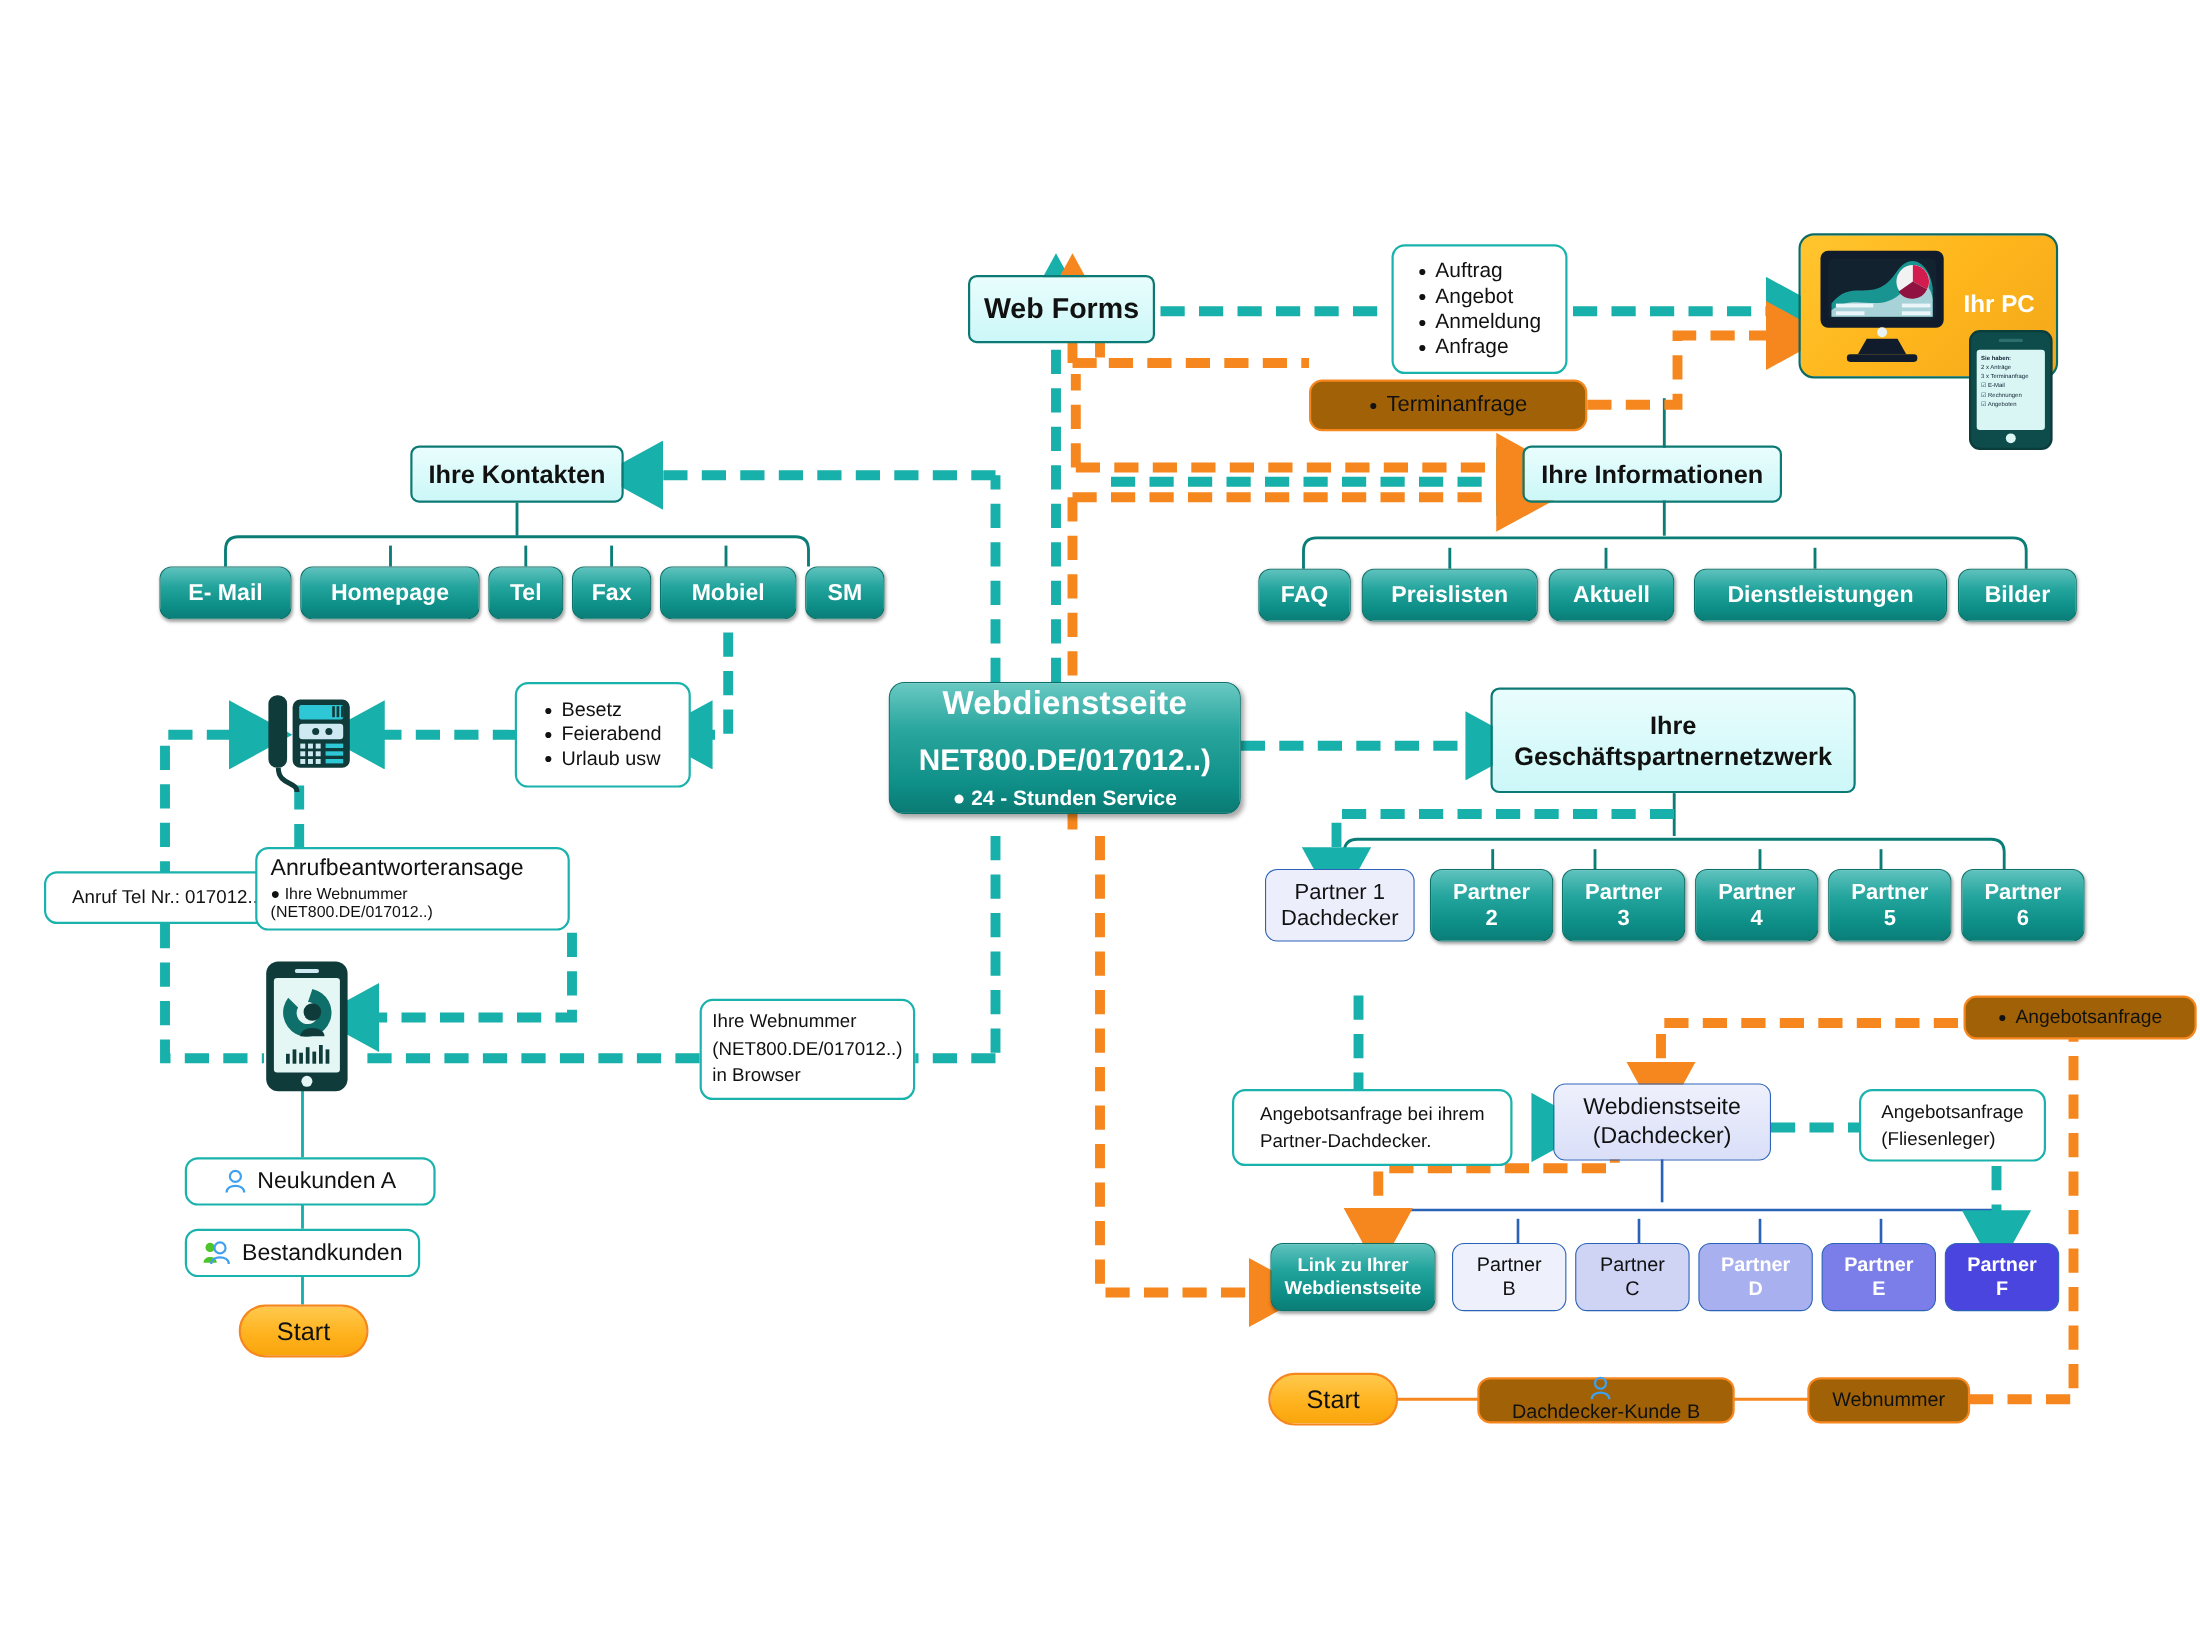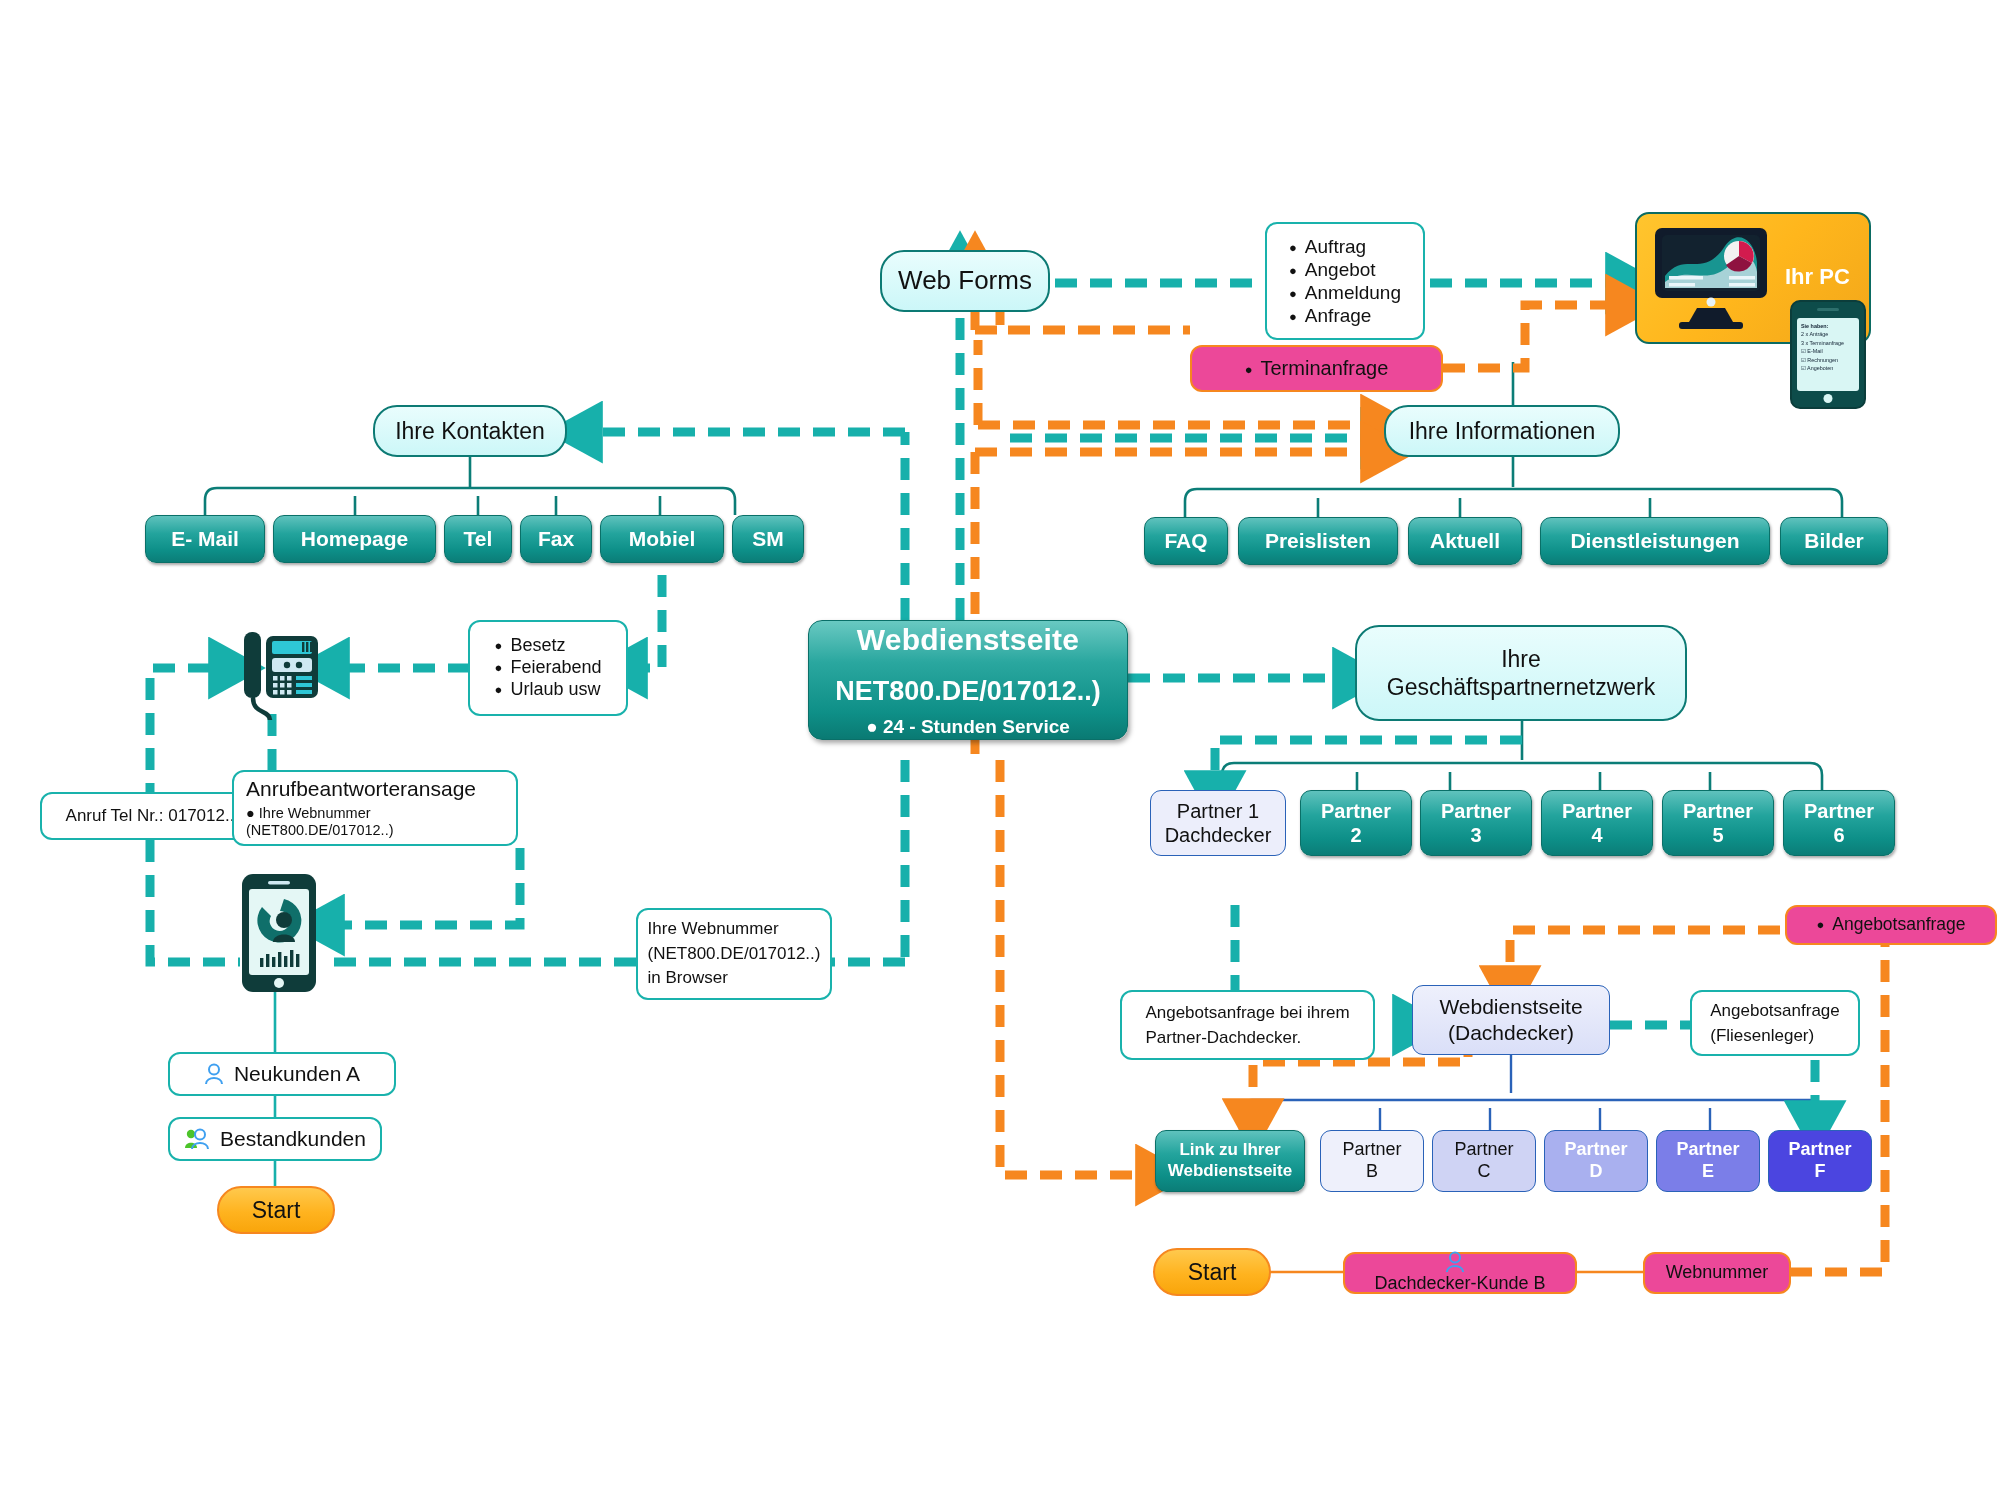--- a/index.html
+++ b/index.html
@@ -13,26 +13,26 @@
 
   
   .pill-teal{
     background:linear-gradient(180deg,#5fc2bd 0%,#23a49d 38%,#0d8f88 75%,#0b7d77 100%);
     border:1.5px solid #0a7068;border-radius:11px;color:#ffffff;font-weight:bold;
     box-shadow:1px 2px 3px rgba(0,0,0,.35);
   }
   
   .box-cyan{
     background:linear-gradient(180deg,#e9fdfd 0%,#ccf7f8 100%);
-    border:2px solid #0c7a74;border-radius:24px;color:#111;
+    border:2px solid #0c7a74;border-radius:8px;color:#111;font-weight:bold;
   }
   
   .box-white{background:#fff;border:2.2px solid #19b2ac;border-radius:12px;color:#111;}
   
-  .box-orange{background:#ec4899;border:2.6px solid #f6871f;border-radius:12px;color:#111;}
+  .box-orange{background:#a16207;border:2.6px solid #f6871f;border-radius:12px;color:#111;}
   
   .pill-start{
     background:linear-gradient(180deg,#ffc94d 0%,#ffb31f 55%,#f9a50b 100%);
     border:2px solid #f6871f;border-radius:26px;color:#111;
   }
   
   .box-lav{border:1.6px solid #2a62b8;border-radius:11px;color:#111;}
 
   .big-center{
     background:linear-gradient(180deg,#69c9c2 0%,#2aa79f 35%,#0e8f87 78%,#0a7a73 100%);

